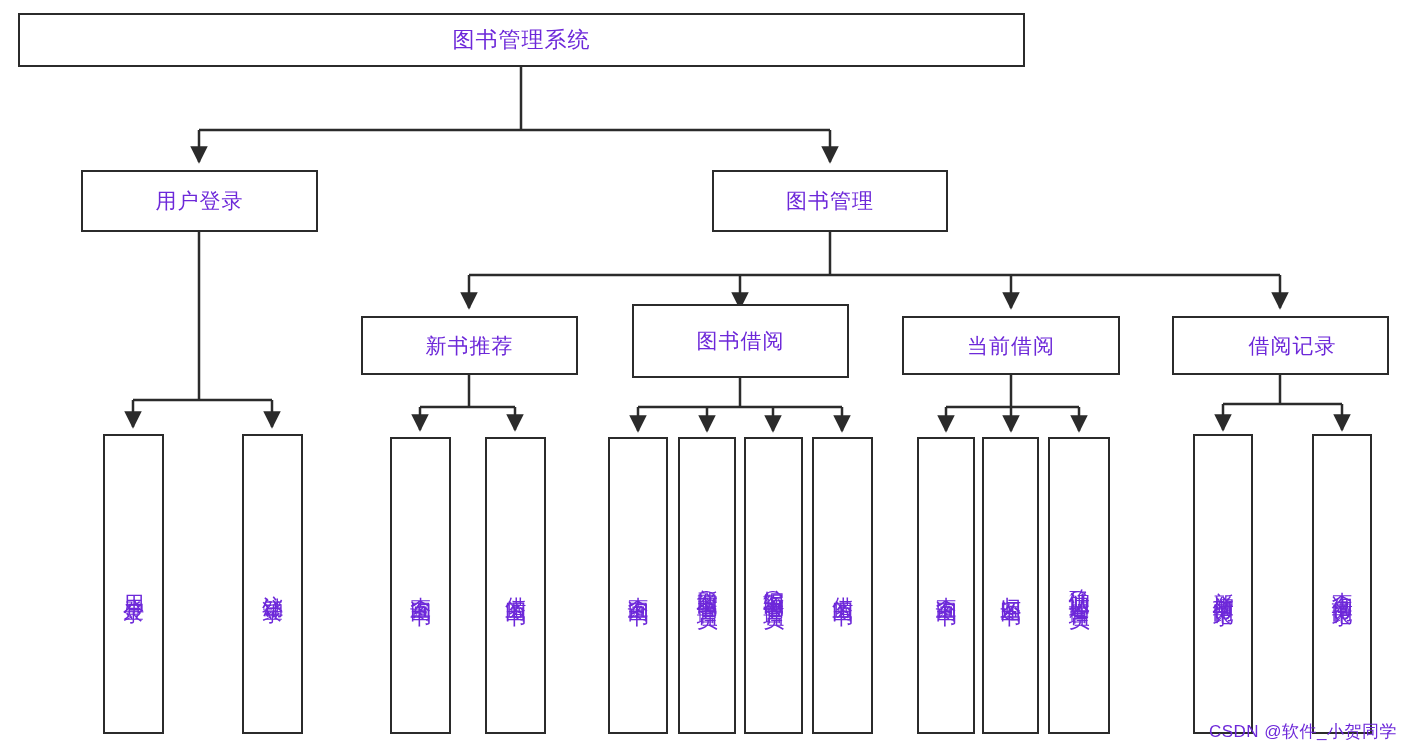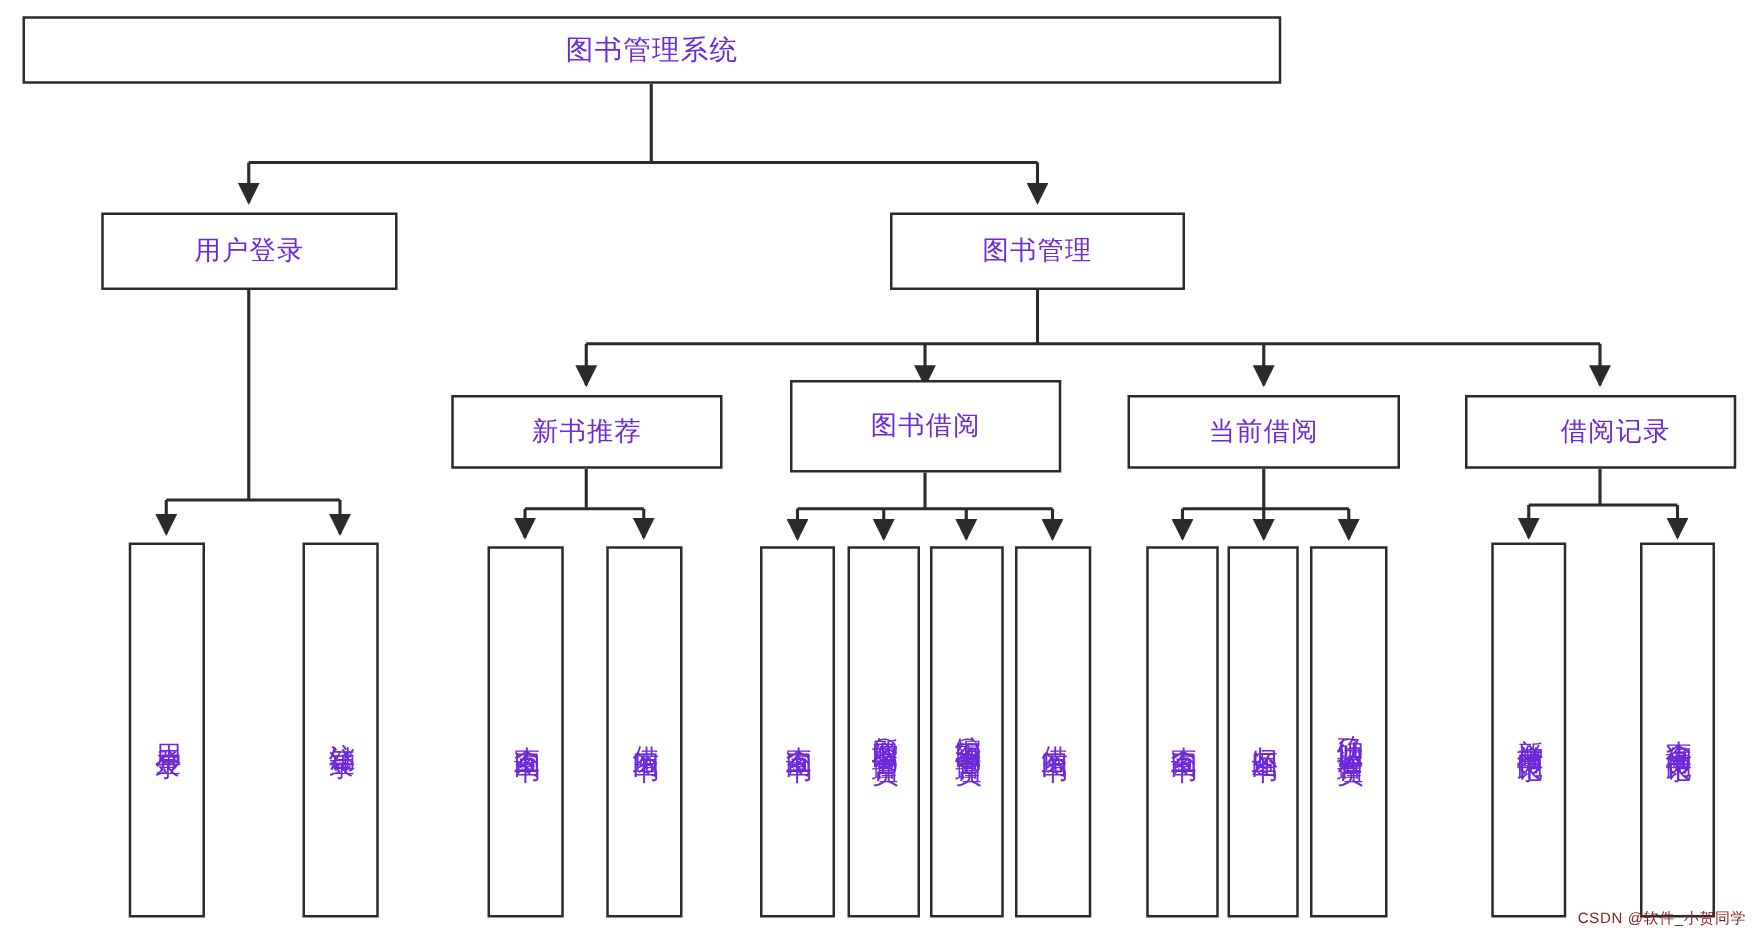--- a/index.html
+++ b/index.html
@@ -58,22 +58,22 @@
   .node.vert .vtext {
     writing-mode: vertical-rl;
     text-orientation: upright;
     display: block;
     white-space: normal;
   }
   #watermark {
     position: absolute;
     right: 8px;
     bottom: 4px;
-    font-size: 12px;
-    color: #7f1d1d;
+    font-size: 17px;
+    color: #6d28d9;
     letter-spacing: 0.5px;
     white-space: nowrap;
     font-family: "Liberation Sans", "DejaVu Sans", sans-serif;
   }
 </style>
 </head>
 <body>
 
 <div id="canvas">
 

